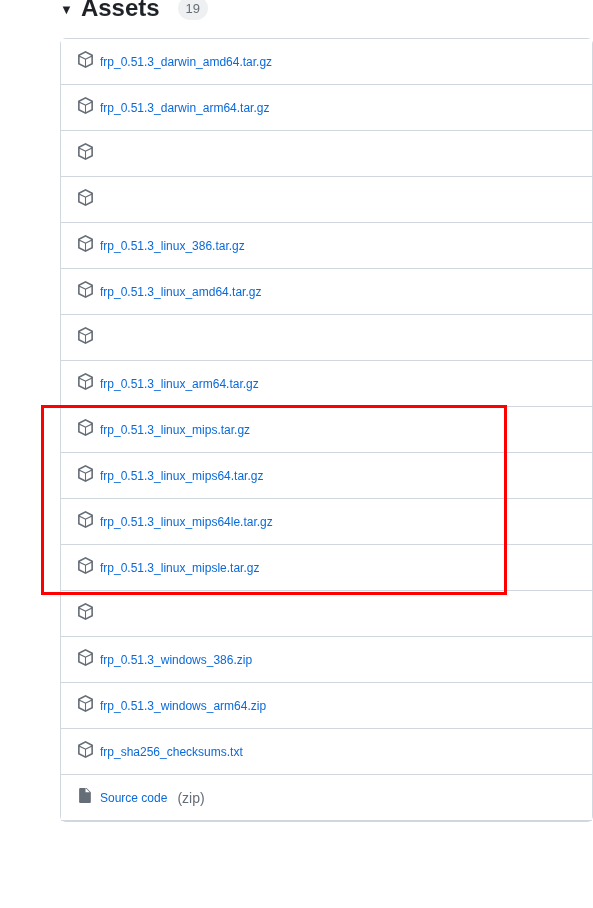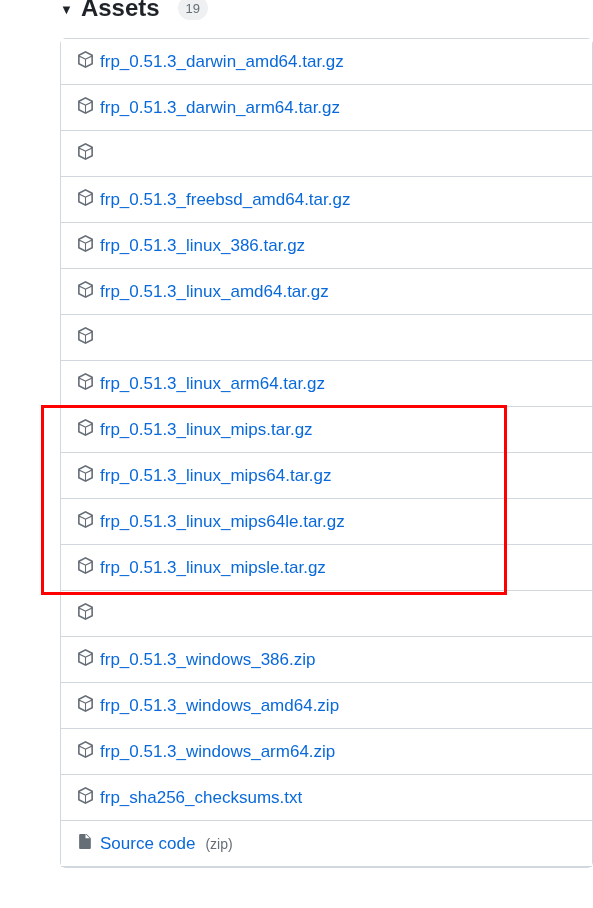--- a/index.html
+++ b/index.html
@@ -59,21 +59,21 @@
     .asset-row:last-child { border-bottom: none; }
     .asset-icon {
       width: 17px;
       height: 17px;
       flex-shrink: 0;
       color: #656d76;
     }
     .asset-link {
       color: #0969da;
       text-decoration: none;
-      font-size: 17px;
+      font-size: 12px;
       font-weight: 500;
       cursor: pointer;
     }
     .zip-suffix {
       color: #656d76;
       font-size: 14px;
       margin-left: 4px;
     }
     .highlight-box {
       position: absolute;
@@ -107,21 +107,20 @@
     </div>
     <div class="asset-row">
       <span><svg viewBox="0 0 16 16" class="asset-icon" fill="currentColor">
           <path d="M8 0l7 3.5v9L8 16 1 12.5v-9L8 0zm0 1.7L2.6 4.4 8 7l5.4-2.6L8 1.7zM2.5 5.6v6l5 2.5V8.1l-5-2.5zm11 0l-5 2.5v6l5-2.5v-6z"></path>
         </svg></span>
     </div>
     <div class="asset-row">
       <span><svg viewBox="0 0 16 16" class="asset-icon" fill="currentColor">
           <path d="M8 0l7 3.5v9L8 16 1 12.5v-9L8 0zm0 1.7L2.6 4.4 8 7l5.4-2.6L8 1.7zM2.5 5.6v6l5 2.5V8.1l-5-2.5zm11 0l-5 2.5v6l5-2.5v-6z"></path>
         </svg></span>
-      <a class="asset-link">frp_0.51.3_freebsd_amd64.tar.gz</a>
     </div>
     <div class="asset-row">
       <span><svg viewBox="0 0 16 16" class="asset-icon" fill="currentColor">
           <path d="M8 0l7 3.5v9L8 16 1 12.5v-9L8 0zm0 1.7L2.6 4.4 8 7l5.4-2.6L8 1.7zM2.5 5.6v6l5 2.5V8.1l-5-2.5zm11 0l-5 2.5v6l5-2.5v-6z"></path>
         </svg></span>
       <a class="asset-link">frp_0.51.3_linux_386.tar.gz</a>
     </div>
     <div class="asset-row">
       <span><svg viewBox="0 0 16 16" class="asset-icon" fill="currentColor">
           <path d="M8 0l7 3.5v9L8 16 1 12.5v-9L8 0zm0 1.7L2.6 4.4 8 7l5.4-2.6L8 1.7zM2.5 5.6v6l5 2.5V8.1l-5-2.5zm11 0l-5 2.5v6l5-2.5v-6z"></path>
@@ -171,26 +170,20 @@
     <div class="asset-row">
       <span><svg viewBox="0 0 16 16" class="asset-icon" fill="currentColor">
           <path d="M8 0l7 3.5v9L8 16 1 12.5v-9L8 0zm0 1.7L2.6 4.4 8 7l5.4-2.6L8 1.7zM2.5 5.6v6l5 2.5V8.1l-5-2.5zm11 0l-5 2.5v6l5-2.5v-6z"></path>
         </svg></span>
       <a class="asset-link">frp_0.51.3_windows_386.zip</a>
     </div>
     <div class="asset-row">
       <span><svg viewBox="0 0 16 16" class="asset-icon" fill="currentColor">
           <path d="M8 0l7 3.5v9L8 16 1 12.5v-9L8 0zm0 1.7L2.6 4.4 8 7l5.4-2.6L8 1.7zM2.5 5.6v6l5 2.5V8.1l-5-2.5zm11 0l-5 2.5v6l5-2.5v-6z"></path>
         </svg></span>
-      <a class="asset-link">frp_0.51.3_windows_amd64.zip</a>
-    </div>
-    <div class="asset-row">
-      <span><svg viewBox="0 0 16 16" class="asset-icon" fill="currentColor">
-          <path d="M8 0l7 3.5v9L8 16 1 12.5v-9L8 0zm0 1.7L2.6 4.4 8 7l5.4-2.6L8 1.7zM2.5 5.6v6l5 2.5V8.1l-5-2.5zm11 0l-5 2.5v6l5-2.5v-6z"></path>
-        </svg></span>
       <a class="asset-link">frp_0.51.3_windows_arm64.zip</a>
     </div>
     <div class="asset-row">
       <span><svg viewBox="0 0 16 16" class="asset-icon" fill="currentColor">
           <path d="M8 0l7 3.5v9L8 16 1 12.5v-9L8 0zm0 1.7L2.6 4.4 8 7l5.4-2.6L8 1.7zM2.5 5.6v6l5 2.5V8.1l-5-2.5zm11 0l-5 2.5v6l5-2.5v-6z"></path>
         </svg></span>
       <a class="asset-link">frp_sha256_checksums.txt</a>
     </div>
     <div class="asset-row">
       <span><svg viewBox="0 0 16 16" class="asset-icon" fill="currentColor">

